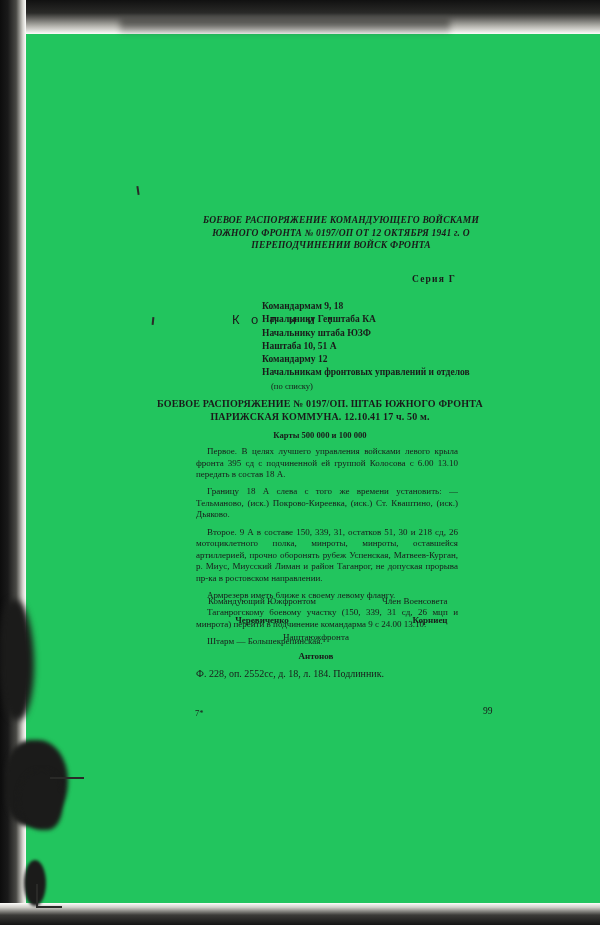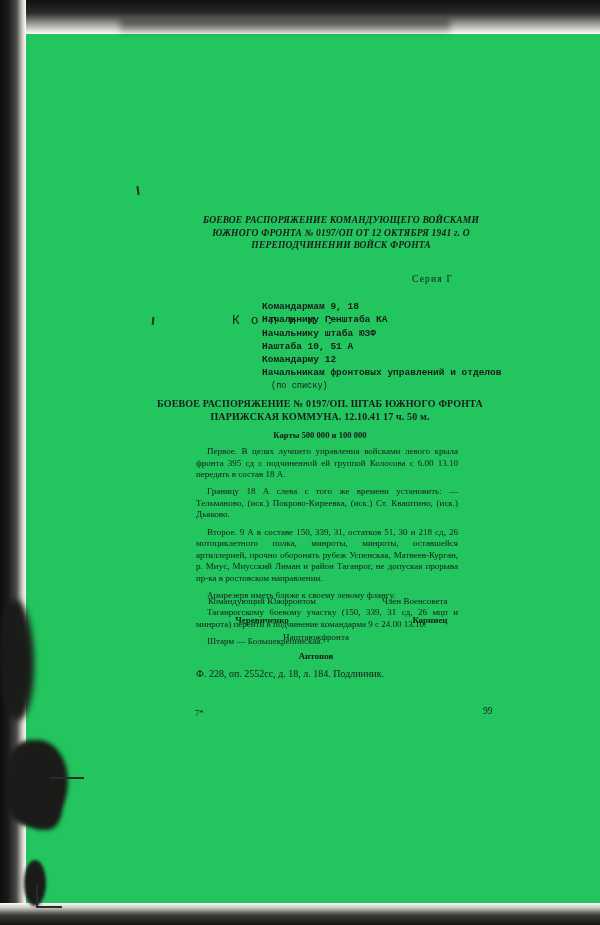--- a/index.html
+++ b/index.html
@@ -96,33 +96,33 @@
     font-weight: bold;
     font-size: 9.5px;
     line-height: 12.6px;
     letter-spacing: .2px;
   }
 
   .seria {
     position: absolute;
     left: 412px;
     top: 274px;
-    font-weight: normal;
+    font-weight: bold;
     font-size: 9.5px;
     letter-spacing: 1.2px;
   }
 
   .addr-block {
     position: absolute;
     left: 262px;
     top: 300px;
     font-size: 9.5px;
     line-height: 13.3px;
   }
-  .addr-line { white-space: nowrap; font-family: Liberation Mono, monospace; }
+  .addr-line { white-space: nowrap; }
   .addr-line.bold { font-weight: bold; }
   .kopii {
     position: absolute;
     left: 232px;
     top: 313px;
     font-size: 13px;
     letter-spacing: 1.6px;
     font-family: Liberation Mono, monospace;
   }
   .po-spisku {

